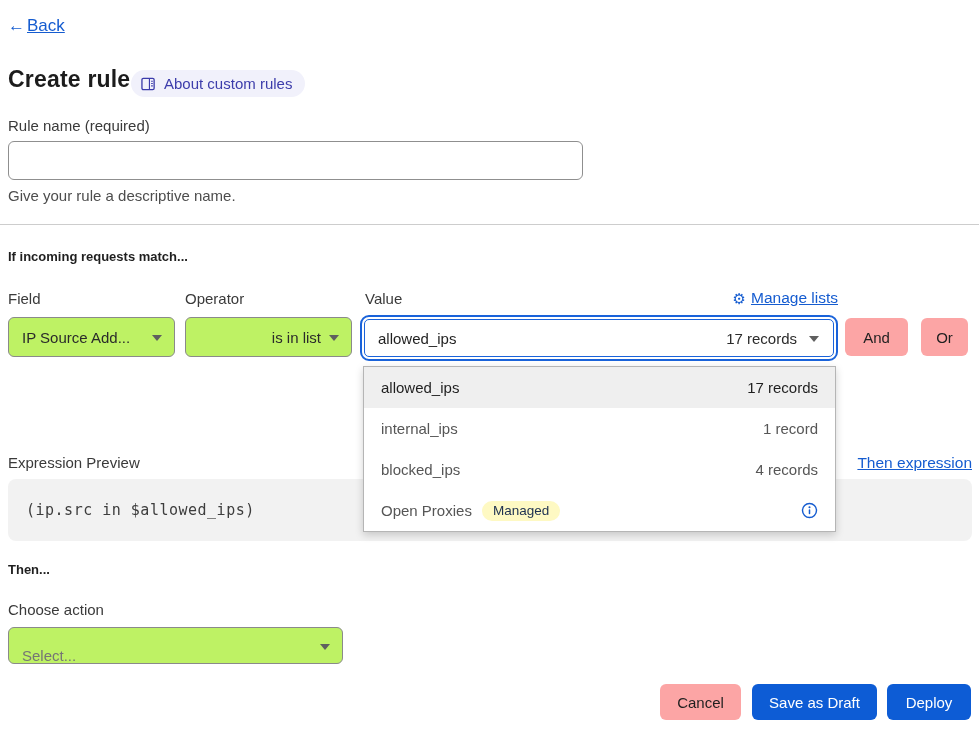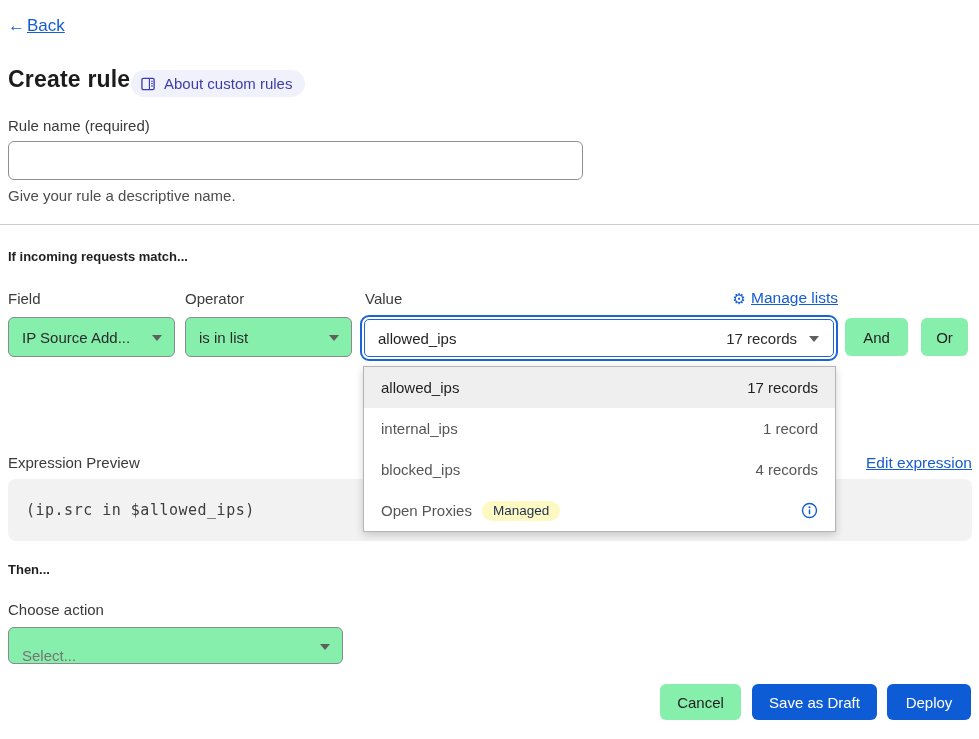--- a/index.html
+++ b/index.html
@@ -42,21 +42,21 @@
     font-family:inherit; font-size:15px; padding:0 12px;
     outline:none; background:#fff;
   }
 
   .divider { left:0; top:224px; width:979px; height:1px; background:#cdcdcd; }
 
   .section-heading { font-size:13px; font-weight:bold; color:#1f1f1f; }
 
   .select {
     height:40px; border:1px solid #8a8a8a; border-radius:6px;
-    background:#86efac; display:flex; align-items:center;
+    background:#bef264; display:flex; align-items:center;
     padding:0 30px 0 13px; font-size:15px; color:#2b2b2b;
     position:absolute; cursor:pointer;
   }
   .caret {
     position:absolute; right:12px; top:50%; margin-top:-2px;
     width:0; height:0;
     border-left:5.5px solid transparent; border-right:5.5px solid transparent;
     border-top:6.5px solid #5f5f5f;
   }
   .placeholder { color:#757575;margin-top:20px; }
@@ -69,21 +69,21 @@
     padding:0 36px 0 13px; font-size:15px; cursor:pointer;
   }
   .value-combo .records { margin-left:auto; color:#2b2b2b; }
   .value-combo .caret { right:14px; }
 
   .btn {
     border:none; border-radius:6px; font-family:inherit;
     font-size:15px; cursor:pointer; position:absolute;
     display:flex; align-items:center; justify-content:center;
   }
-  .btn-gray { background:#86efac; color:#1f1f1f; }
+  .btn-gray { background:#fca5a5; color:#1f1f1f; }
   .btn-blue { background:#0d5cd5; color:#fff; }
 
   .dropdown-panel {
     left:363px; top:366px; width:473px;
     background:#fff; border:1px solid #b5b5b5;
     box-shadow:0 3px 8px rgba(0,0,0,.18);
     z-index:20;
   }
   .dd-row {
     height:41px; display:flex; align-items:center;
@@ -149,21 +149,21 @@
   <a class="abs link" style="top:289px; right:141px; display:flex; align-items:center;">
     <span class="gear-glyph">⚙</span>
     <span class="ul">Manage lists</span>
   </a>
 
   <div class="select" style="left:8px; top:317px; width:167px;">
     <span>IP Source Add...</span>
     <span class="caret"></span>
   </div>
 
-  <div class="select" style="left:185px; top:317px; width:167px;">
+  <div class="select" style="left:185px; top:317px; width:167px;justify-content:flex-end;">
     <span>is in list</span>
     <span class="caret"></span>
   </div>
 
   <div class="abs value-combo">
     <span>allowed_ips</span>
     <span class="records">17 records</span>
     <span class="caret"></span>
   </div>
 
@@ -191,21 +191,21 @@
           <circle cx="9" cy="9" r="7.4" fill="none" stroke="#155cd0" stroke-width="1.5"></circle>
           <circle cx="9" cy="5.6" r="1.1" fill="#155cd0"></circle>
           <rect x="8.2" y="7.8" width="1.6" height="5.2" rx="0.8" fill="#155cd0"></rect>
         </svg>
       </span>
     </div>
   </div>
 
   <div class="abs field-label" style="left:8px; top:454px;">Expression Preview</div>
   <a class="abs link" style="top:454px; right:7px;">
-    <span class="ul">Edit expression</span>
+    <span class="ul">Then expression</span>
   </a>
   <div class="abs code-block">
     <span class="code-text">(ip.src in $allowed_ips)</span>
   </div>
 
   <div class="abs section-heading" style="left:8px; top:562px;">Then...</div>
   <div class="abs field-label" style="left:8px; top:601px;">Choose action</div>
   <div class="select" style="left:8px; top:627px; width:335px; height:37px;">
     <span class="placeholder">Select...</span>
     <span class="caret"></span>

